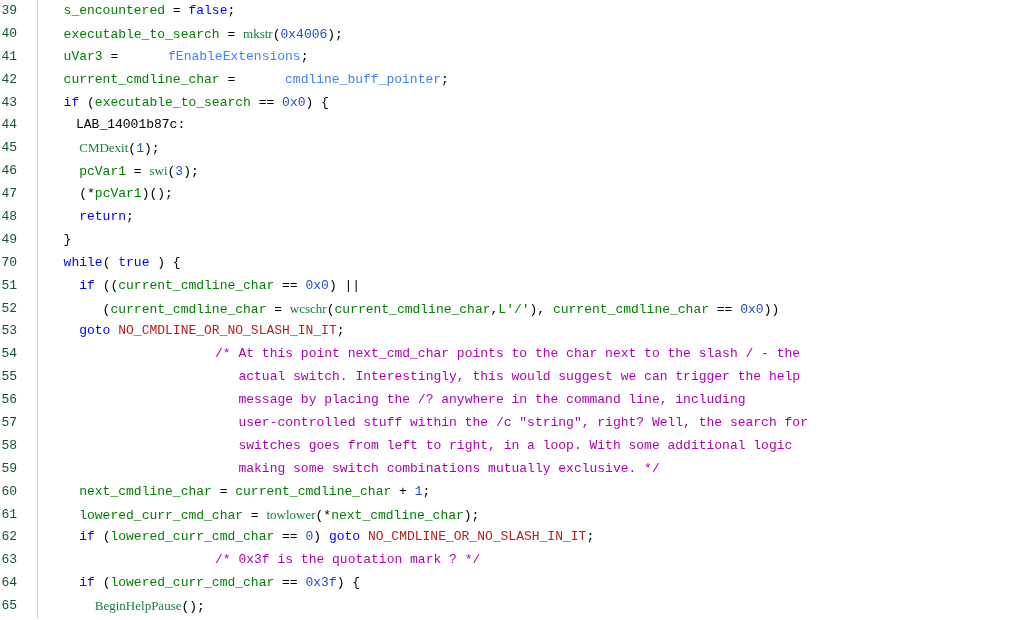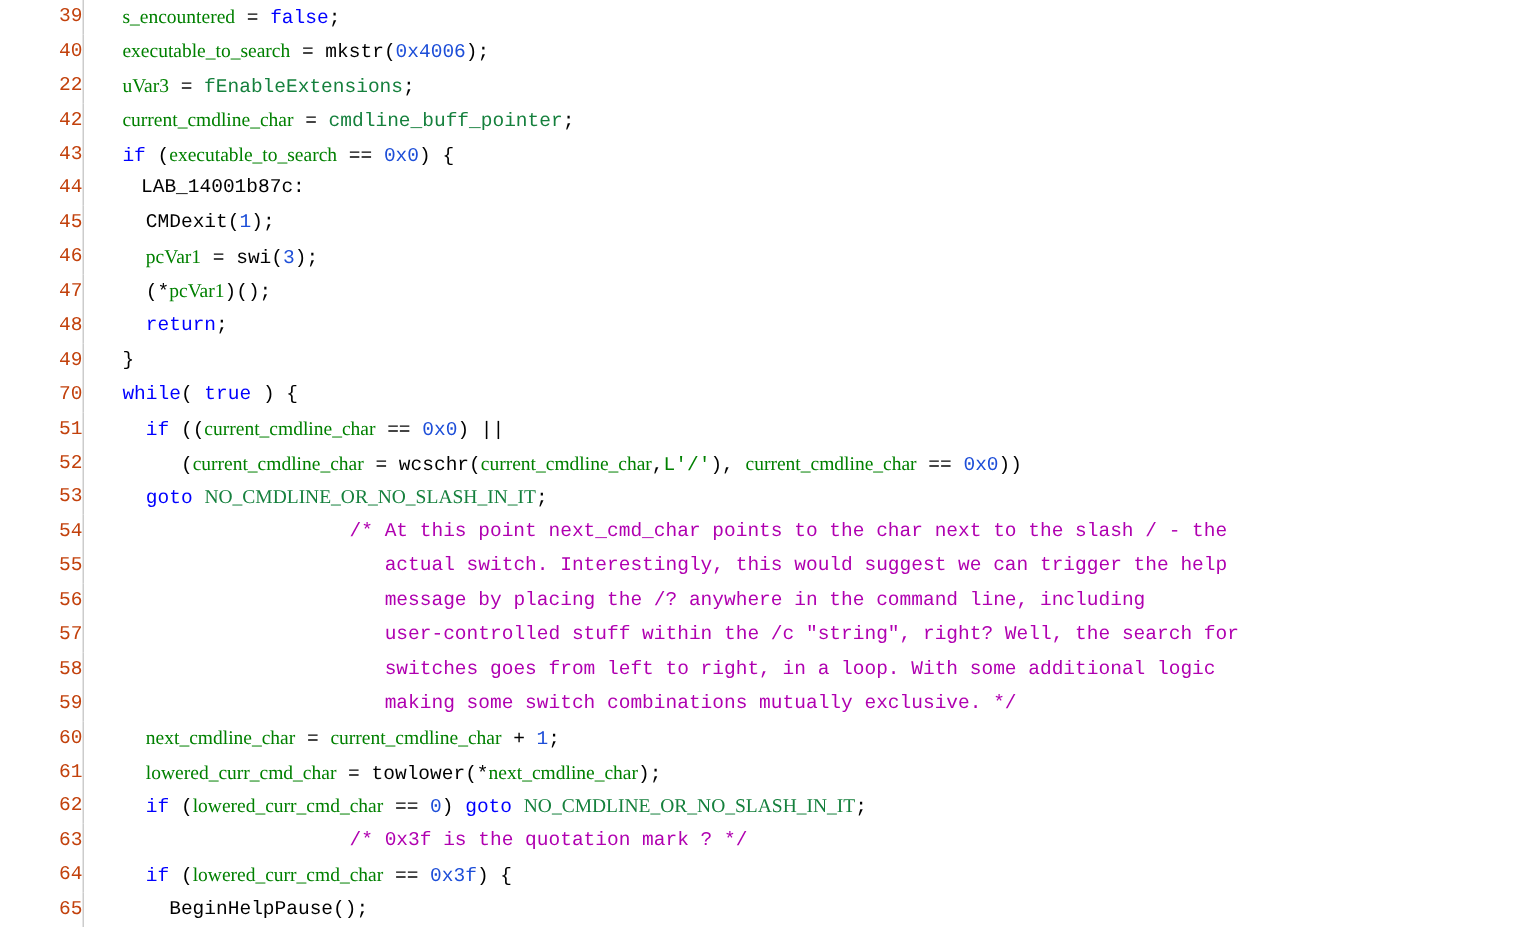--- a/index.html
+++ b/index.html
@@ -17,53 +17,53 @@
       flex-direction: column;
       width: 100%;
     }
     .line {
       display: flex;
       height: 22.9px;
       line-height: 22.9px;
       white-space: pre;
     }
     .gutter {
-      width: 56px;
+      width: 38px;
       text-align: right;
-      padding-right: 0;
-      color: #c2410c;
+      padding-right: 20px;
+      color: #14532d;
       border-right: 1px solid #cccccc;
       flex-shrink: 0;
     }
     .divider {
       width: 8px;
       flex-shrink: 0;
     }
     .code {
       flex: 1;
       padding-left: 2px;
     }
     .kw { color: #0000ff; text-align: center; }
-    .var { color: #008000; font-family: Liberation Serif, serif; }
-    .func { color: #000000; }
+    .var { color: #008000; }
+    .func { color: #15803d; font-family: Liberation Serif, serif; }
     .num { color: #1d4ed8; }
     .punct { color: #000000; }
     .comment { color: #b000b0; margin-left: 11px; }
     .label { color: #000000; margin-left: 28px; }
     .str { color: #008000; }
-    .gotolabel { color: #15803d; font-family: Liberation Serif, serif; }
-    .globalvar { color: #15803d; }
+    .gotolabel { color: #b91c1c; }
+    .globalvar { color: #3b82f6; margin-left: 42px; }
   </style>
 </head>
 <body>
 
 <div class="editor" id="editor-root">
     <div class="line"><div class="gutter">39</div><div class="divider"></div><div class="code">  <span class="var">s_encountered</span><span class="punct"> = </span><span class="kw">false</span><span class="punct">;</span></div></div>
     <div class="line"><div class="gutter">40</div><div class="divider"></div><div class="code">  <span class="var">executable_to_search</span><span class="punct"> = </span><span class="func">mkstr</span><span class="punct">(</span><span class="num">0x4006</span><span class="punct">);</span></div></div>
-    <div class="line"><div class="gutter">22</div><div class="divider"></div><div class="code">  <span class="var">uVar3</span><span class="punct"> = </span><span class="globalvar">fEnableExtensions</span><span class="punct">;</span></div></div>
+    <div class="line"><div class="gutter">41</div><div class="divider"></div><div class="code">  <span class="var">uVar3</span><span class="punct"> = </span><span class="globalvar">fEnableExtensions</span><span class="punct">;</span></div></div>
     <div class="line"><div class="gutter">42</div><div class="divider"></div><div class="code">  <span class="var">current_cmdline_char</span><span class="punct"> = </span><span class="globalvar">cmdline_buff_pointer</span><span class="punct">;</span></div></div>
     <div class="line"><div class="gutter">43</div><div class="divider"></div><div class="code">  <span class="kw">if</span><span class="punct"> (</span><span class="var">executable_to_search</span><span class="punct"> == </span><span class="num">0x0</span><span class="punct">) {</span></div></div>
     <div class="line"><div class="gutter">44</div><div class="divider"></div><div class="code"><span class="label">LAB_14001b87c:</span></div></div>
     <div class="line"><div class="gutter">45</div><div class="divider"></div><div class="code">    <span class="func">CMDexit</span><span class="punct">(</span><span class="num">1</span><span class="punct">);</span></div></div>
     <div class="line"><div class="gutter">46</div><div class="divider"></div><div class="code">    <span class="var">pcVar1</span><span class="punct"> = </span><span class="func">swi</span><span class="punct">(</span><span class="num">3</span><span class="punct">);</span></div></div>
     <div class="line"><div class="gutter">47</div><div class="divider"></div><div class="code">    <span class="punct">(*</span><span class="var">pcVar1</span><span class="punct">)();</span></div></div>
     <div class="line"><div class="gutter">48</div><div class="divider"></div><div class="code">    <span class="kw">return</span><span class="punct">;</span></div></div>
     <div class="line"><div class="gutter">49</div><div class="divider"></div><div class="code">  <span class="punct">}</span></div></div>
     <div class="line"><div class="gutter">70</div><div class="divider"></div><div class="code">  <span class="kw">while</span><span class="punct">( </span><span class="kw">true</span><span class="punct"> ) {</span></div></div>
     <div class="line"><div class="gutter">51</div><div class="divider"></div><div class="code">    <span class="kw">if</span><span class="punct"> ((</span><span class="var">current_cmdline_char</span><span class="punct"> == </span><span class="num">0x0</span><span class="punct">) ||</span></div></div>

